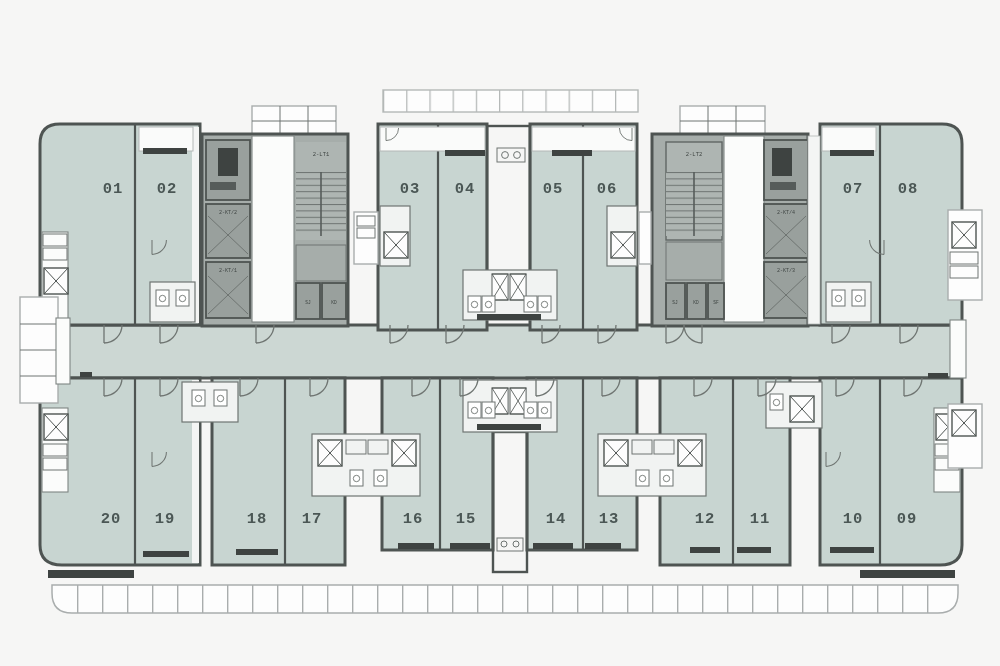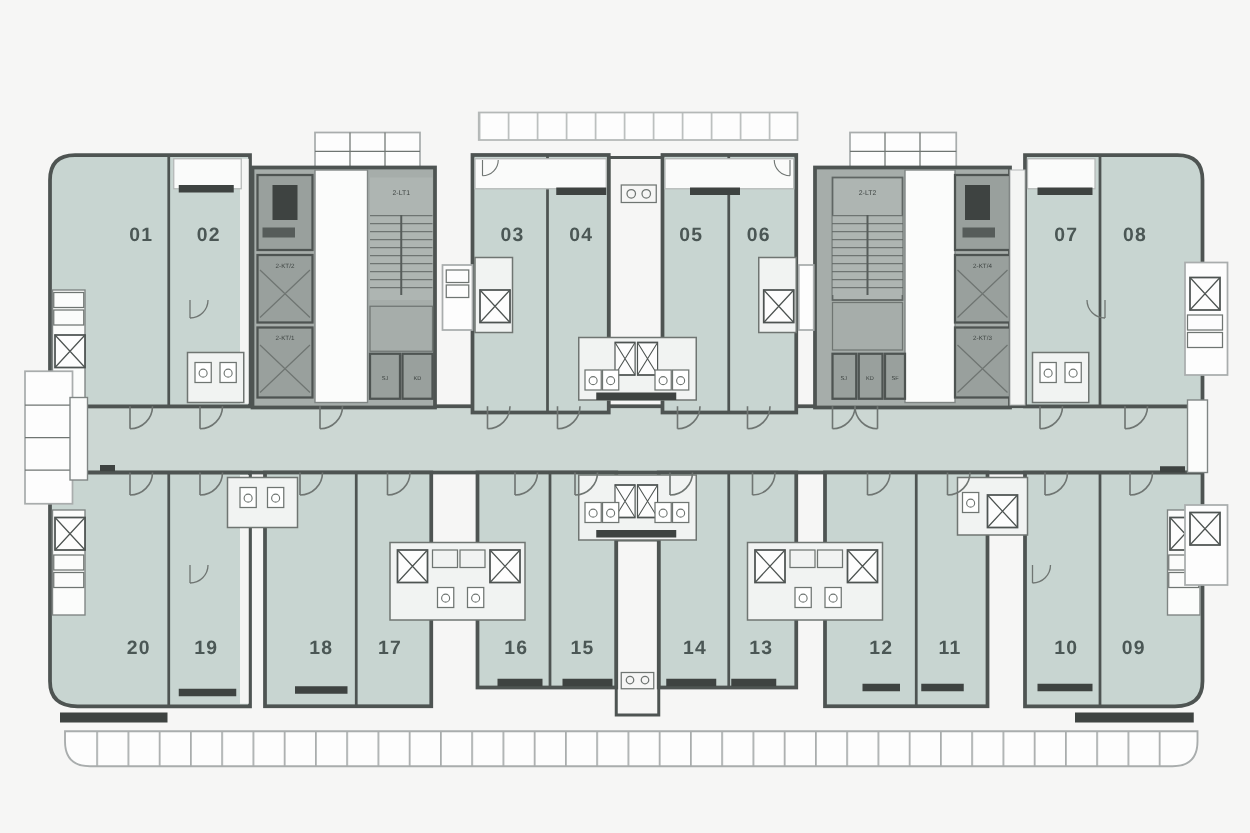--- a/index.html
+++ b/index.html
@@ -1,17 +1,17 @@
 <!DOCTYPE html>
 <html><head>
 <meta charset="utf-8">
 <style>
   html,body{margin:0;padding:0;background:#f6f6f5;}
   .stage{position:relative;width:1000px;height:666px;background:#f6f6f5;overflow:hidden;
-         font-family:Liberation Sans, sans-serif;}
+         font-family:Liberation Mono, monospace;}
   svg{display:block}
   .wall{stroke:#4e5452;fill:none}
   .unit{fill:#c8d5d1;stroke:#4e5452;stroke-width:3}
   .corr{fill:#ccd7d3;stroke:#4e5452;stroke-width:3}
   .core{fill:#a6adaa;stroke:#4e5452;stroke-width:3}
   .shaftbox{fill:#99a09d;stroke:#4e5452;stroke-width:1.8}
   .white{fill:#fbfcfb;stroke:#7f8583;stroke-width:1.1}
   .lite{fill:#fdfdfd;stroke:#a9adad;stroke-width:1.4}
   .svc{fill:#f1f3f2;stroke:#6f7572;stroke-width:1.2}
   .thin{stroke:#6f7572;stroke-width:1;fill:none}

